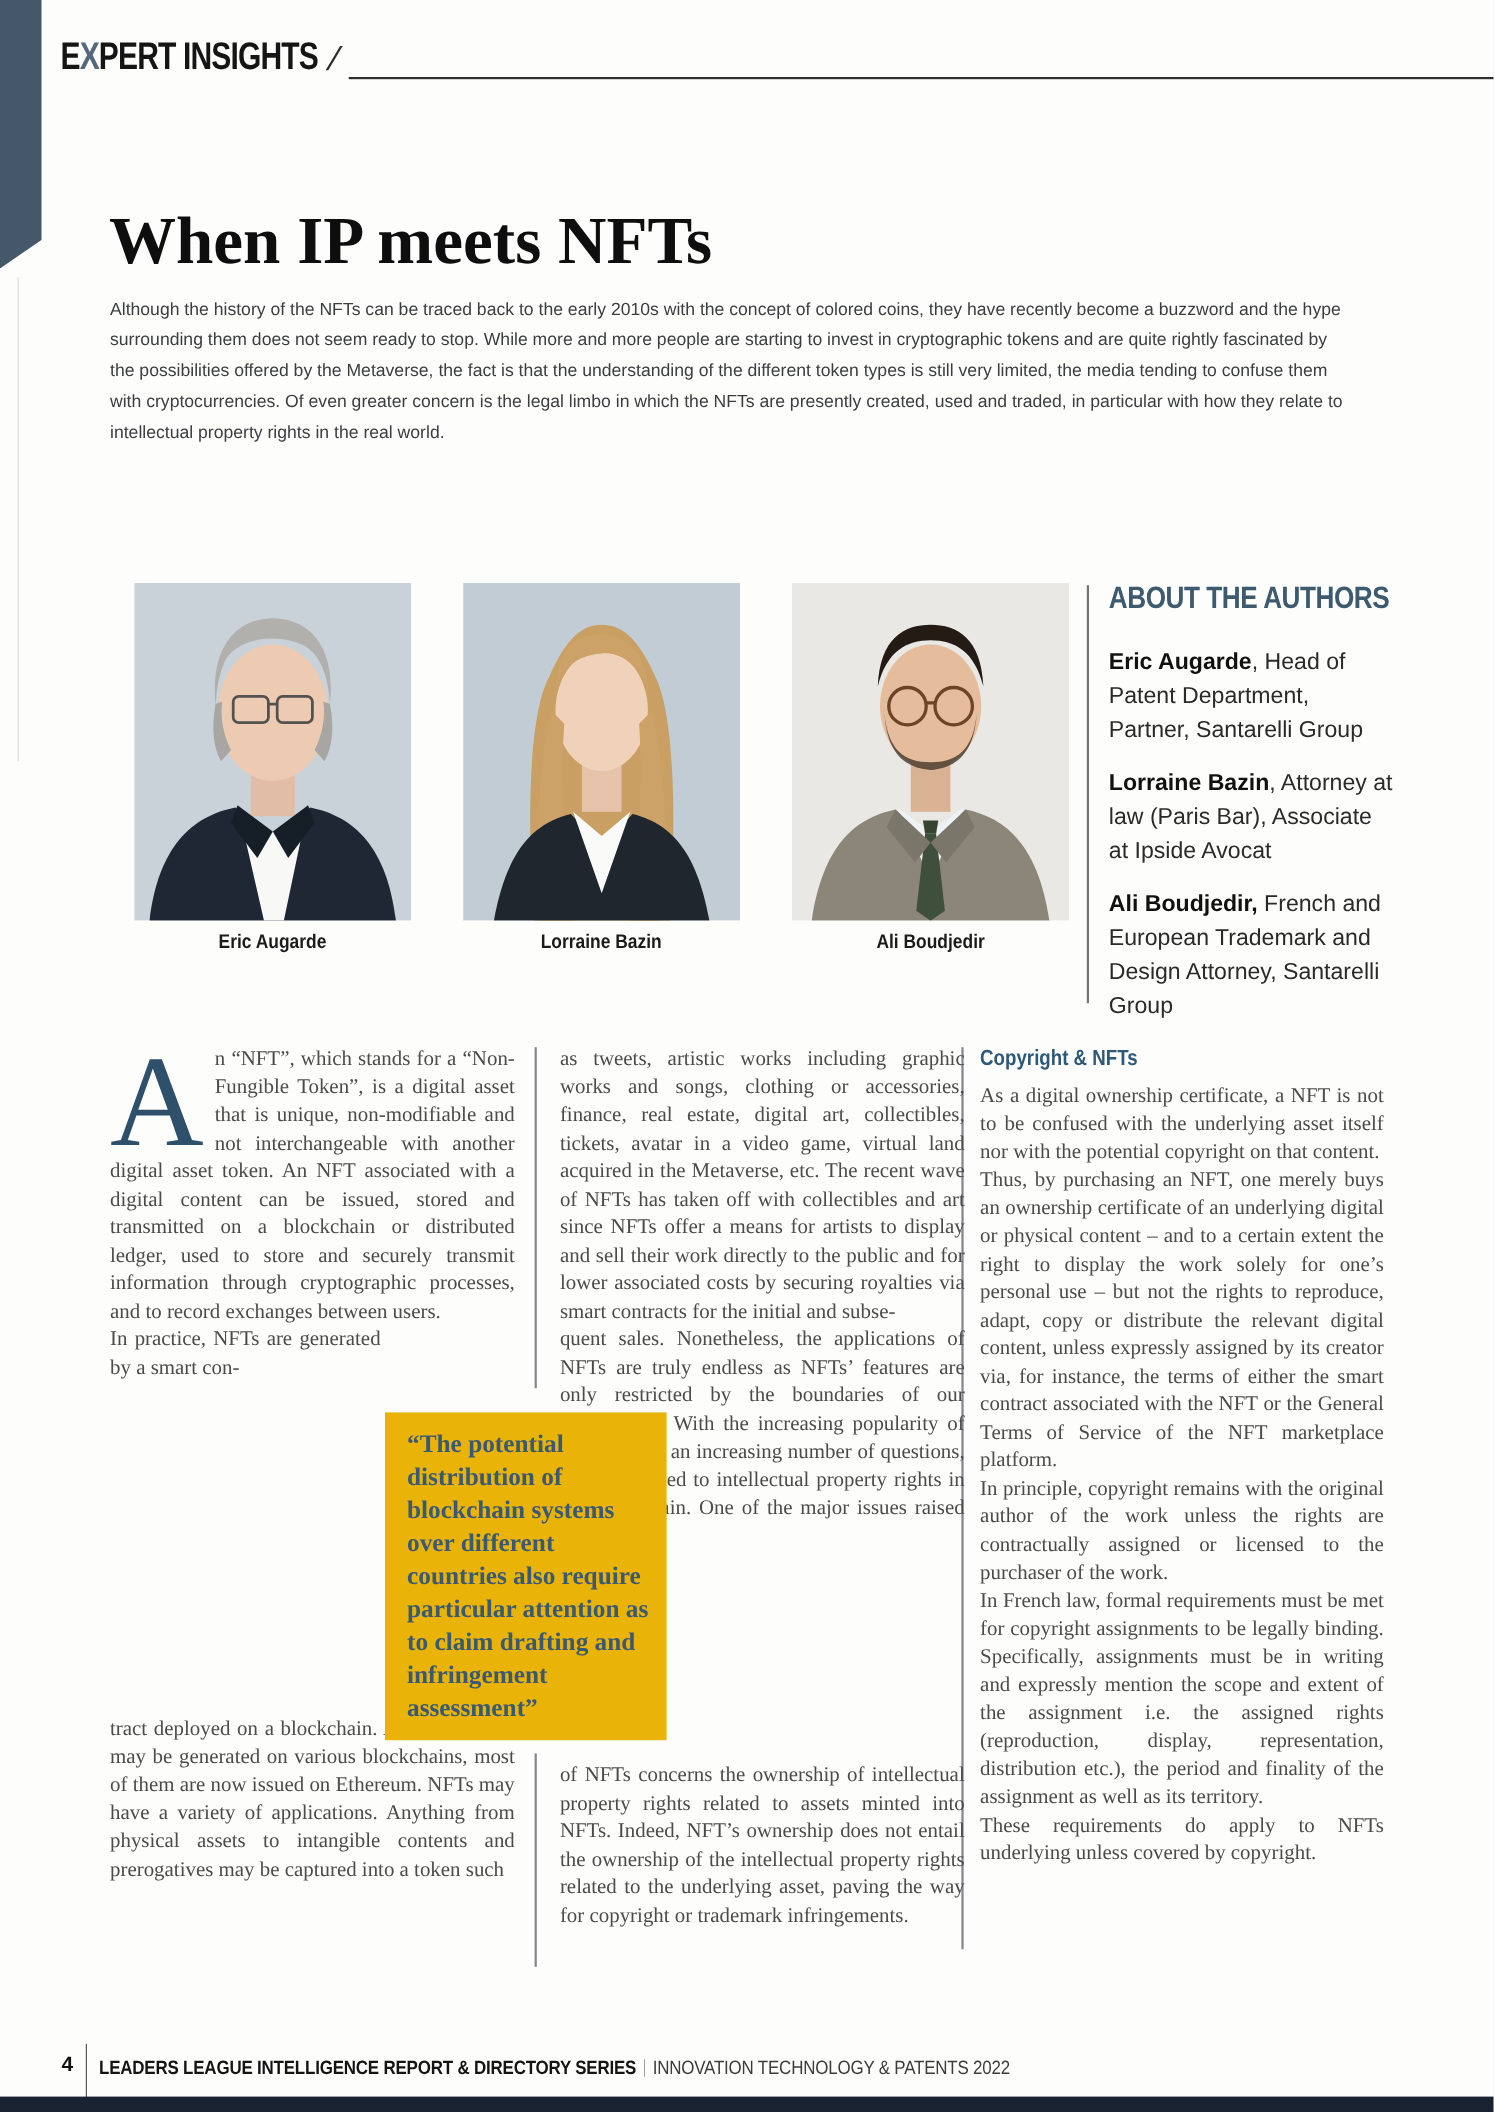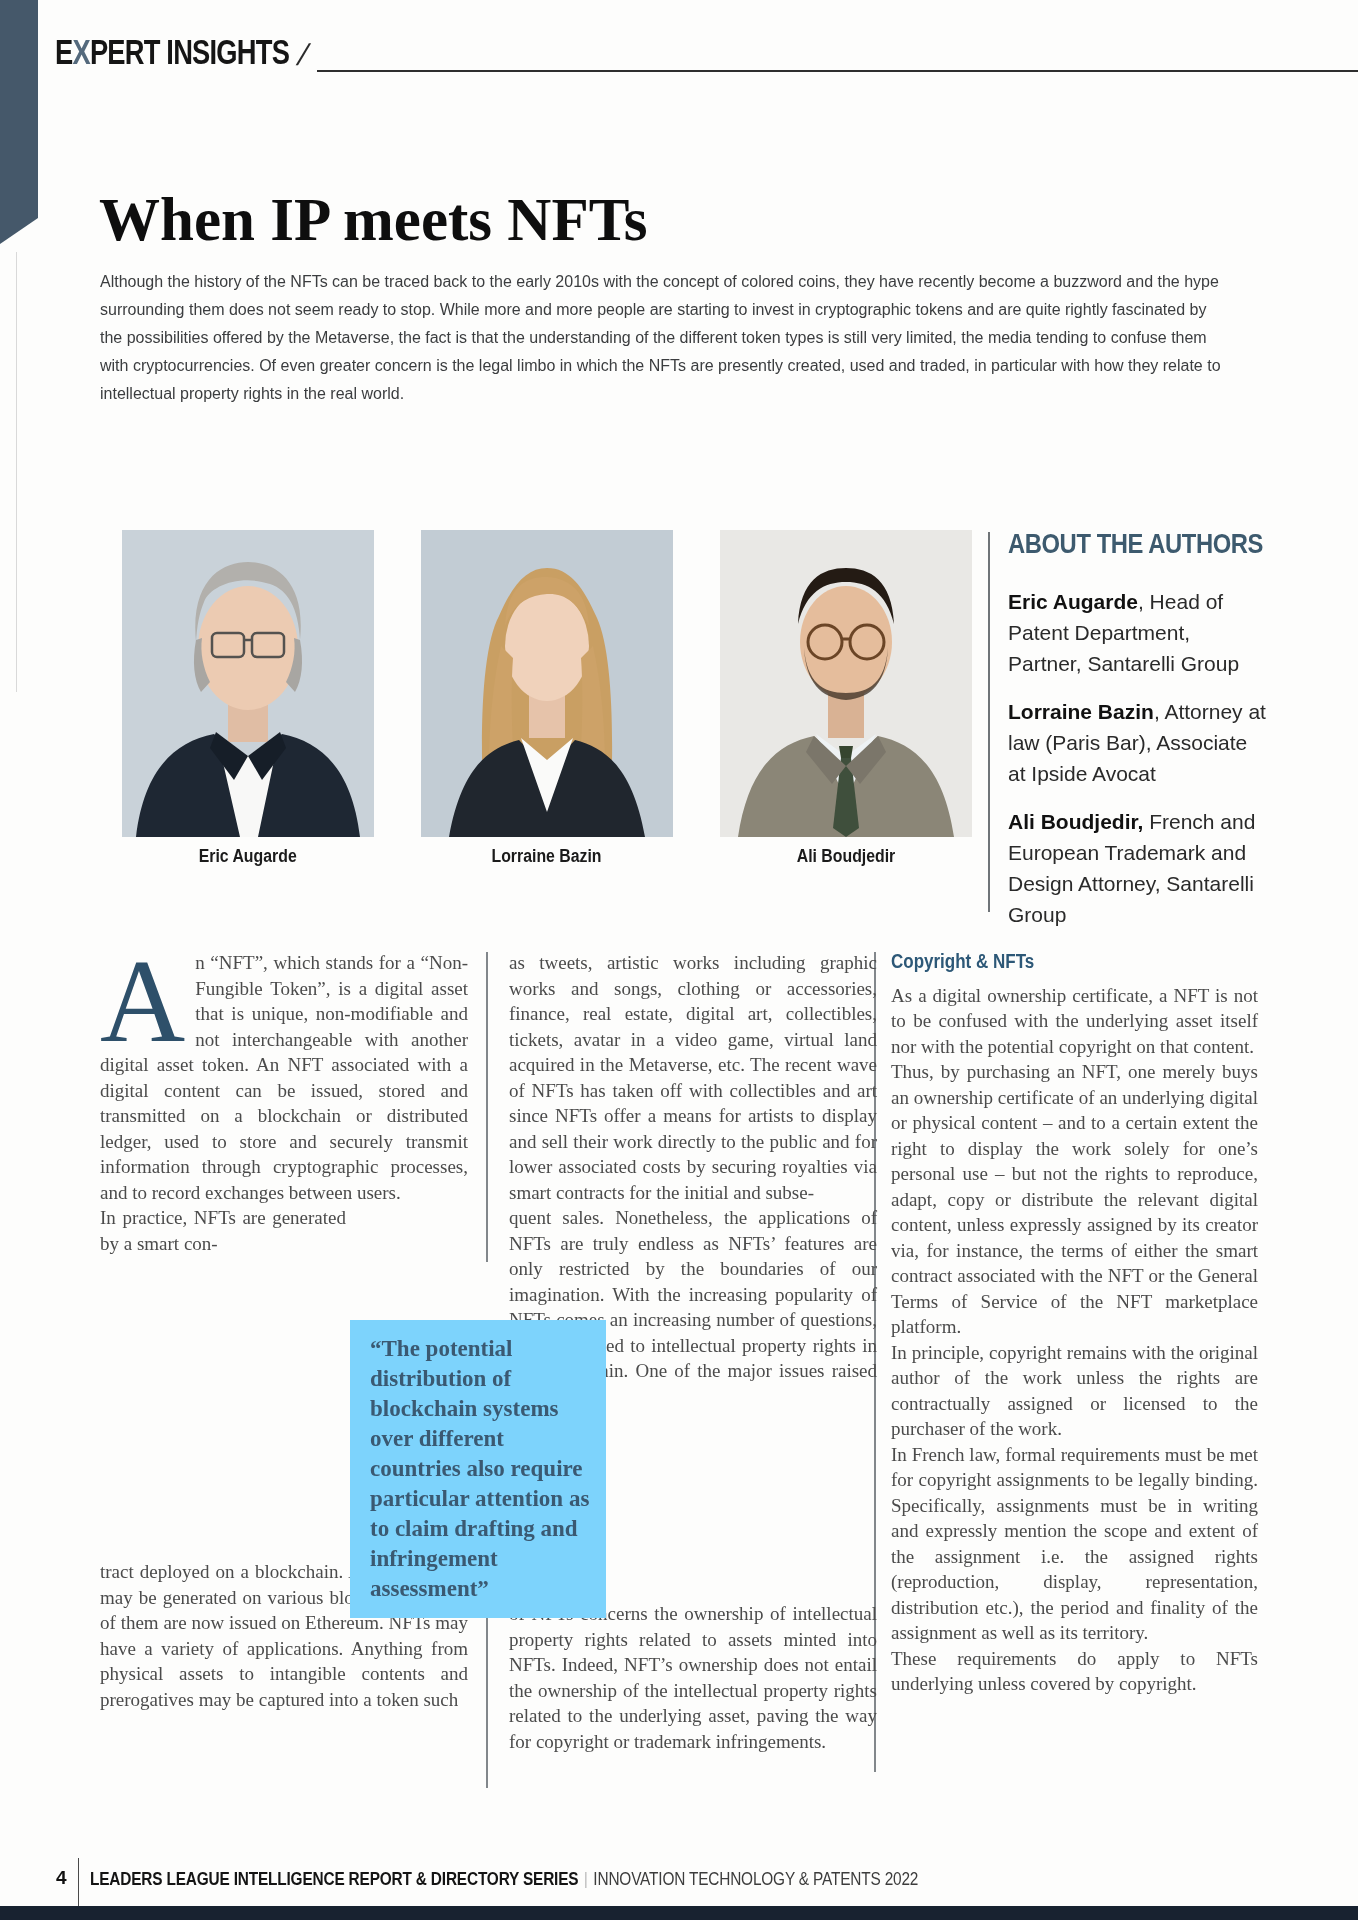--- a/index.html
+++ b/index.html
@@ -55,21 +55,21 @@
   .col2-indent{margin-left:131px;min-height:396px;}
 
   .dropcap{float:left;font-family:"Liberation Serif",serif;font-weight:400;font-size:118px;
            line-height:92px;color:#2e506a;margin:6px 10px 0 0;}
 
   .vrule{position:absolute;width:1.5px;background:#82878b;}
   .rule1a{left:486px;top:952px;height:310px;}
   .rule1b{left:486px;top:1594px;height:194px;}
   .rule2{left:874px;top:952px;height:820px;}
 
-  .pullquote{position:absolute;left:350px;top:1320px;width:220px;background:#7dd3fc;
+  .pullquote{position:absolute;left:350px;top:1284px;width:220px;background:#eab308;
              padding:14px 16px 14px 20px;z-index:5;
              font-family:"Liberation Serif",serif;font-weight:bold;font-size:23px;
              line-height:30px;color:#3a5972;text-align:left;}
 
   .col3-heading{margin:0 0 8px 0;}
   .col3-heading span{display:inline-block;font-family:"Liberation Sans",sans-serif;font-weight:bold;
                      font-size:20px;color:#2d5877;transform:scaleX(0.85);transform-origin:0 50%;white-space:nowrap;}
 
   
   .footer-vline{position:absolute;left:78px;top:1858px;width:1px;height:62px;background:#4a4a4a;}

